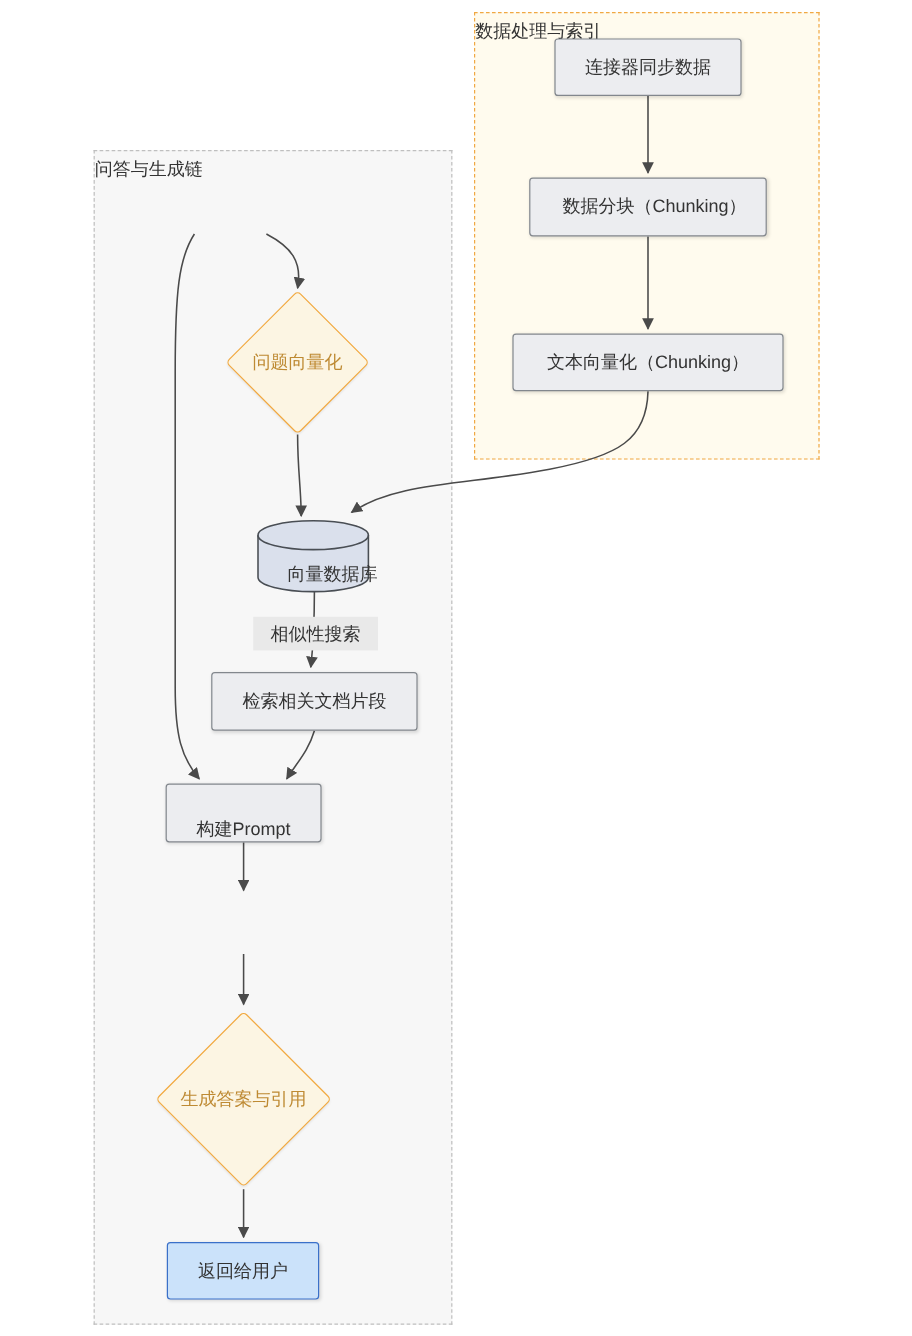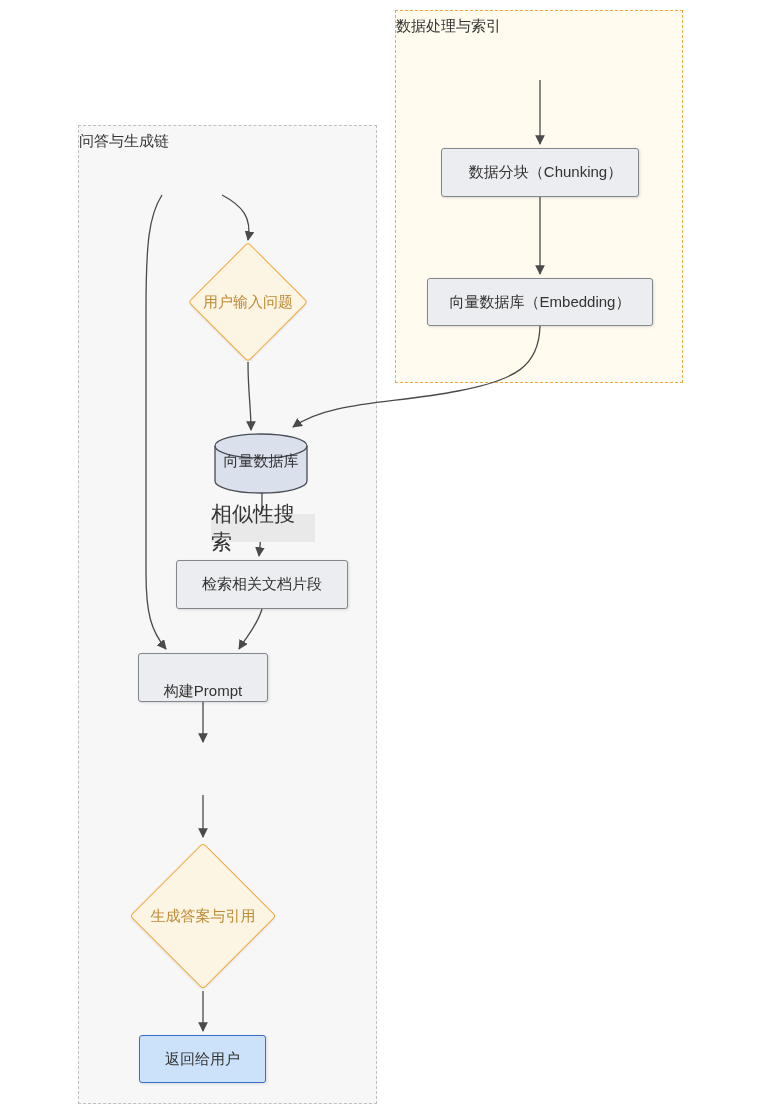--- a/index.html
+++ b/index.html
@@ -26,25 +26,25 @@
   .node.green { background:var(--node-green-bg); border-color:var(--node-green-border); }
 
   .diamond { position:absolute; z-index:2; }
   .diamond .shape { position:absolute; left:50%; top:50%;
     transform:translate(-50%,-50%) rotate(45deg);
     background:var(--diamond-bg); border:1.5px solid var(--diamond-border); border-radius:4px;
     box-shadow:1px 1px 2px rgba(0,0,0,0.08); box-sizing:border-box; }
   .diamond .dlabel { position:absolute; left:0; top:0; right:0; bottom:0; display:flex;
     align-items:center; justify-content:center; color:var(--diamond-text); font-size:15px; }
 
-  .cyl-label { position:absolute; z-index:2; display:flex; align-items:flex-start; justify-content:center;
-    font-size:15px; color:var(--text); }
+  .cyl-label { position:absolute; z-index:2; display:flex; align-items:flex-end; justify-content:center;
+    font-size:15px; color:var(--text);padding-left:16px; }
 
   .edge-label { position:absolute; z-index:2; display:flex; align-items:center; justify-content:center;
-    background:var(--label-bg); color:var(--text); font-size:21px; }
+    background:var(--label-bg); color:var(--text); font-size:15px; }
 </style>
 </head>
 <body>
 
 <div id="canvas">
 
   <div class="cluster indexing" style="left:395px; top:10px; width:288px; height:373px;">
     <div class="cluster-title">数据处理与索引</div>
   </div>
 
@@ -68,33 +68,36 @@
     <path class="edge" d="M262 493 C262 522 261 538 259 556"></path>
     <path class="edge" d="M262 609 C257 626 247 636 239 649"></path>
     <path class="edge" d="M203 702 L203 742"></path>
     <path class="edge" d="M203 795 L203 837"></path>
     <path class="edge" d="M203 991 L203 1031"></path>
 
     <path class="cyl-body" d="M215 446 C215 439.3 235.6 434 261 434 C286.4 434 307 439.3 307 446 L307 481 C307 487.7 286.4 493 261 493 C235.6 493 215 487.7 215 481 Z"></path>
     <path class="cyl-lid" d="M215 446 C215 452.7 235.6 458 261 458 C286.4 458 307 452.7 307 446"></path>
   </svg>
 
+  <div class="node gray" style="left:462px; top:32px; width:156px; height:48px;">
+    <span>连接器同步数据</span>
+  </div>
 
   <div class="node gray" style="left:441px; top:148px; width:198px; height:49px;padding-left:11px;">
     <span>数据分块（Chunking）</span>
   </div>
 
   <div class="node gray" style="left:427px; top:278px; width:226px; height:48px;">
-    <span>向量数据库（Embedding）</span>
+    <span>文本向量化（Chunking）</span>
   </div>
 
 
   <div class="diamond" style="left:188px; top:242px; width:120px; height:120px;">
     <div class="shape" style="width:85px; height:85px;"></div>
-    <div class="dlabel">用户输入问题</div>
+    <div class="dlabel">问题向量化</div>
   </div>
 
   <div class="cyl-label" style="left:215px; top:452px; width:92px; height:36px;">
     <span>向量数据库</span>
   </div>
 
   <div class="edge-label" style="left:211px; top:514px; width:104px; height:28px;">
     <span>相似性搜索</span>
   </div>
 

